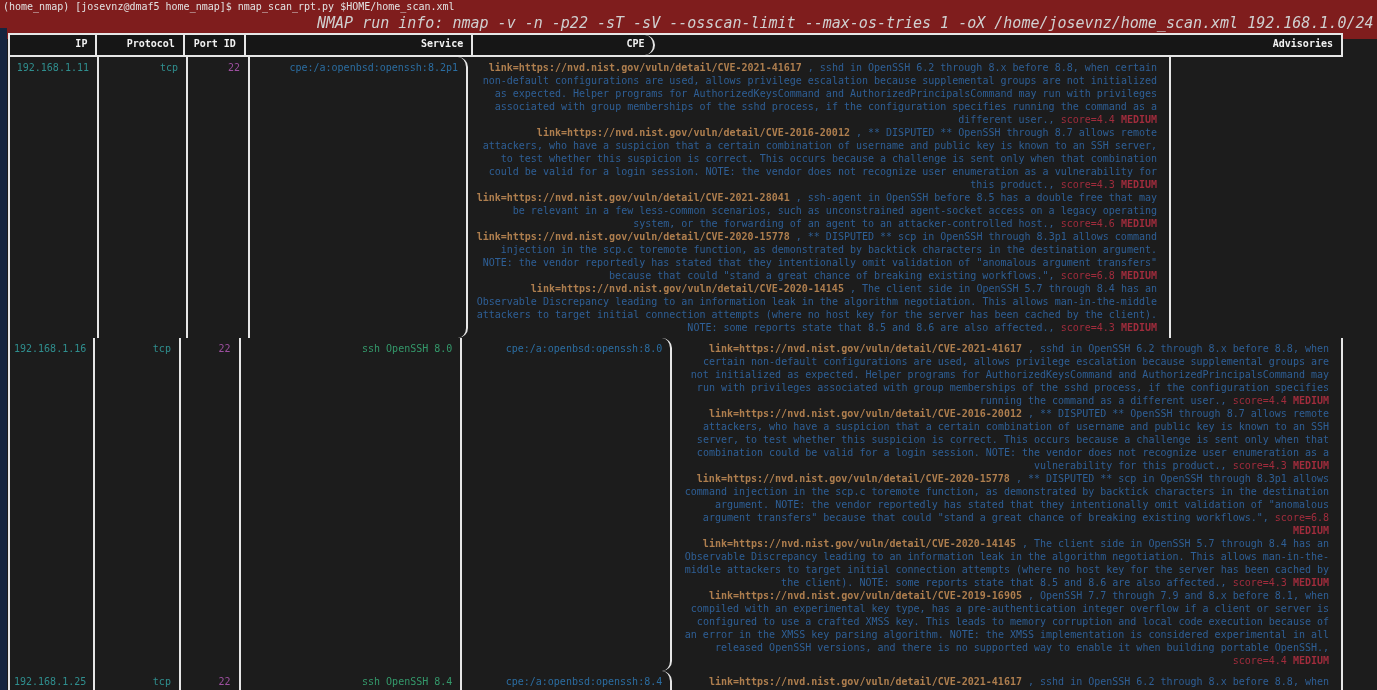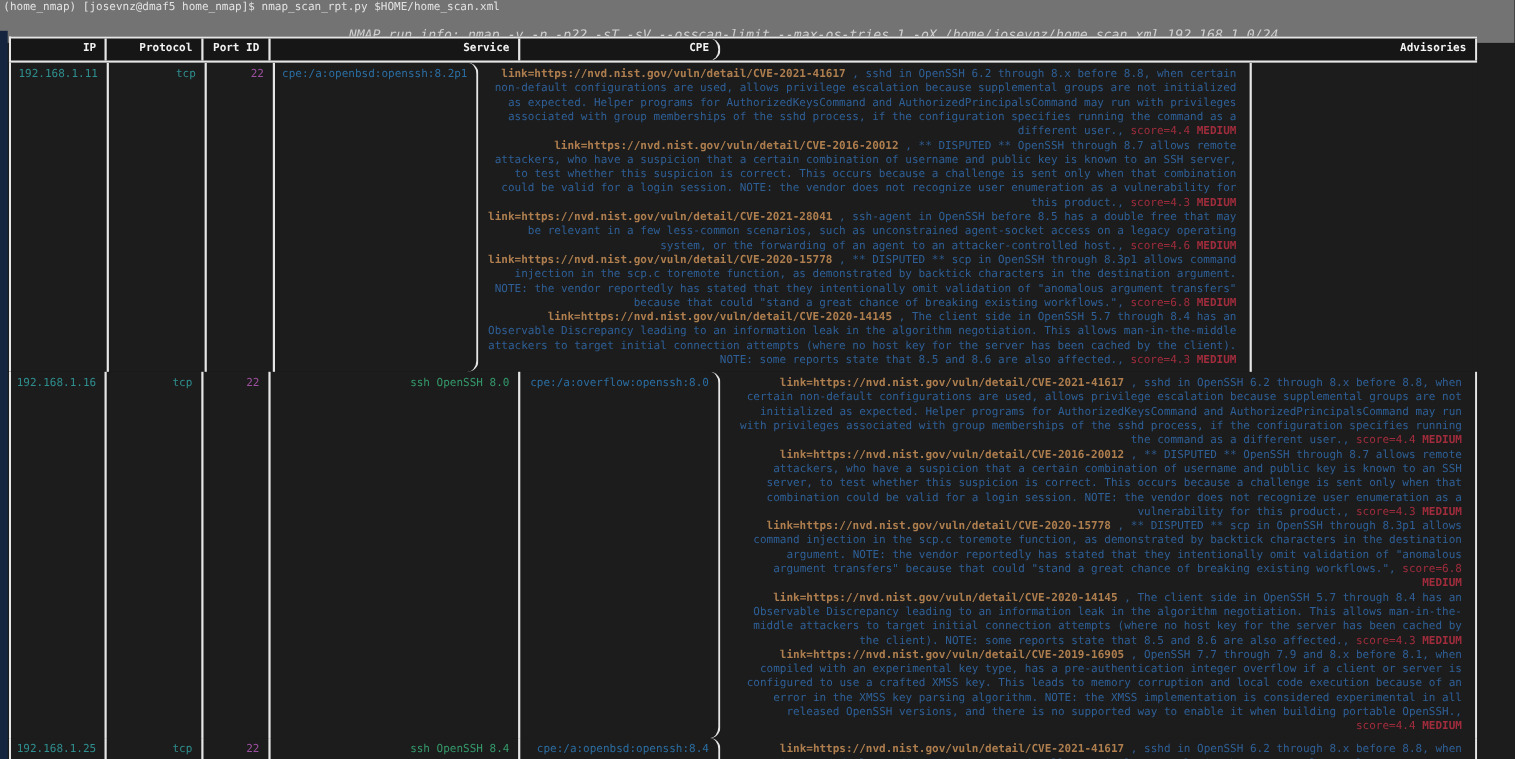--- a/index.html
+++ b/index.html
@@ -6,29 +6,29 @@
   html,body { width:1377px; height:690px; overflow:hidden; }
   body {
     background:#1c1c1c;
     font-family:"DejaVu Sans Mono", monospace;
     font-size:10px;
     color:#d8d8d8;
     position:relative;
   }
   .topbar {
     position:absolute; left:0; top:0; width:1377px; height:39px;
-    background:#737373;
+    background:#7f1d1d;
   }
   .prompt-line {
     position:absolute; left:3px; top:1px;
     white-space:pre; color:#e2e2e2; font-size:10px;
   }
   .runinfo-line {
-    position:absolute; left:317px; top:24px;
-    white-space:pre; color:#d0d0d0; font-style:italic; font-size:12px;
+    position:absolute; left:317px; top:14px;
+    white-space:pre; color:#d0d0d0; font-style:italic; font-size:15px;
   }
   .desktop-edge {
     position:absolute; left:0; top:28px; width:7px; height:662px;
     background:#16253f;
   }
   .nmap-table {
     position:absolute; left:8px; top:33px; width:1335px; height:657px;
     overflow:hidden;
   }
   .thead {
@@ -61,21 +61,21 @@
   .col-protocol { width:89px; }
   .col-port { width:62px; }
   .col-service { width:232px; }
   .col-cpe { width:185px;border-radius:10px; }
   .col-advisories { width:703px; }
   .cell.col-advisories { white-space:normal; padding:4px 12px 4px 8px; }
   .ip-text { color:#2f8e8e; }
   .proto-text { color:#2f8e8e; }
   .port-text { color:#9c4f9f; }
   .service-text { color:#34996b; }
-  .cpe-text { color:#2b6da1; }
+  .cpe-text { color:#2b6da1;margin-left:33px; }
   .advisory { text-align:right; }
   .cve-link { color:#ae7e4e; font-weight:bold; }
   .adv-desc { color:#2e5f96; }
   .adv-score { color:#a02c3c; }
   .adv-sev { color:#a02c3c; font-weight:bold; }
 </style>
 </head>
 <body>
 
 <div class="topbar">
@@ -136,21 +136,21 @@
     <span class="adv-sev">MEDIUM</span>
   </div>
 </div>
   </div>
 
   <div class="body-row">
     <div class="cell col-ip ip-text">192.168.1.16</div>
     <div class="cell col-protocol proto-text">tcp</div>
     <div class="cell col-port port-text">22</div>
     <div class="cell col-service service-text">ssh OpenSSH 8.0</div>
-    <div class="cell col-cpe cpe-text">cpe:/a:overflow:openssh:8.0</div>
+    <div class="cell col-cpe cpe-text">cpe:/a:openbsd:openssh:8.0</div>
     <div class="cell col-advisories">
   <div class="advisory">
     <span class="cve-link">link=https://nvd.nist.gov/vuln/detail/CVE-2021-41617</span>
     <span class="adv-desc">, sshd in OpenSSH 6.2 through 8.x before 8.8, when certain non-default configurations are used, allows privilege escalation because supplemental groups are not initialized as expected. Helper programs for AuthorizedKeysCommand and AuthorizedPrincipalsCommand may run with privileges associated with group memberships of the sshd process, if the configuration specifies running the command as a different user.,</span>
     <span class="adv-score">score=4.4</span>
     <span class="adv-sev">MEDIUM</span>
   </div>
 
   <div class="advisory">
     <span class="cve-link">link=https://nvd.nist.gov/vuln/detail/CVE-2016-20012</span>

